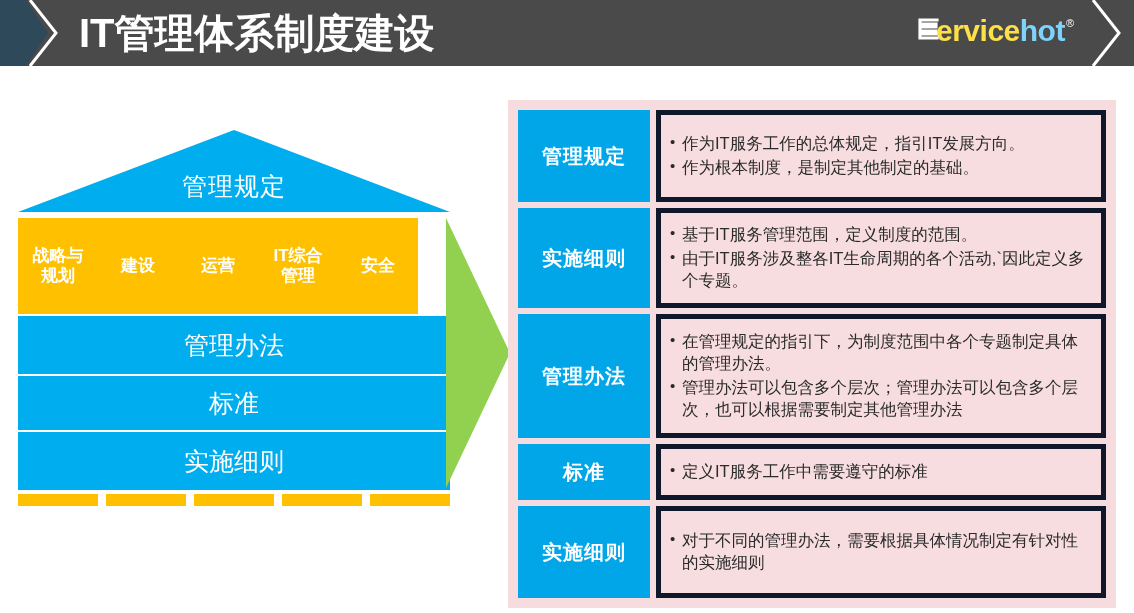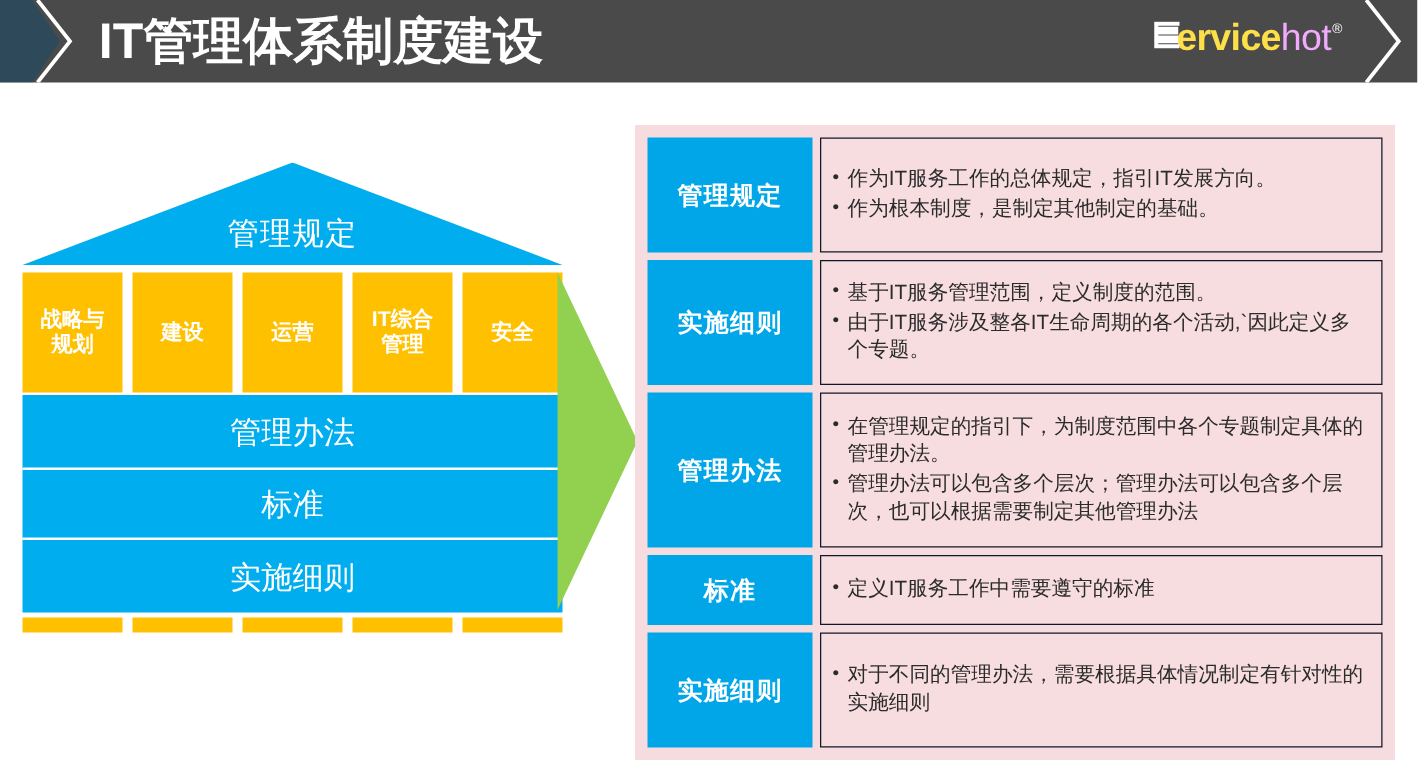--- a/index.html
+++ b/index.html
@@ -77,22 +77,22 @@
     top: 3px;
   }
   #logo-service {
     font-size: 30px;
     font-weight: bold;
     color: #fde047;
     letter-spacing: -0.5px;
   }
   #logo-hot {
     font-size: 30px;
-    font-weight: normal;
-    color: #f0abfc;
+    font-weight: bold;
+    color: #7dd3fc;
     letter-spacing: -0.5px;
   }
   #logo-reg {
     font-size: 11px;
     color: #ffffff;
     position: relative;
     top: -14px;
     margin-left: 1px;
   }
   
@@ -133,21 +133,20 @@
     pointer-events: none;
   }
 
   #pillars {
     position: absolute;
     left: 0;
     top: 88px;
     width: 432px;
     height: 96px;
     display: flex;
-    justify-content: space-between;
   }
   .pillar {
     width: 80px;
     height: 96px;
     background: #ffc000;
     display: flex;
     align-items: center;
     justify-content: center;
     text-align: center;
     color: #ffffff;
@@ -235,21 +234,21 @@
     font-weight: bold;
     letter-spacing: 1px;
     display: flex;
     align-items: center;
     justify-content: center;
     text-align: center;
   }
   .detail-body {
     flex: 1 1 auto;
     background: #f7dde0;
-    border: 1px solid #0f172a;
+    border: 5px solid #0f172a;
     padding: 9px 10px 9px 8px;
     display: flex;
     flex-direction: column;
     justify-content: center;
   }
   .detail-item {
     position: relative;
     color: #2b2b2b;
     font-size: 16.5px;
     line-height: 1.32;

